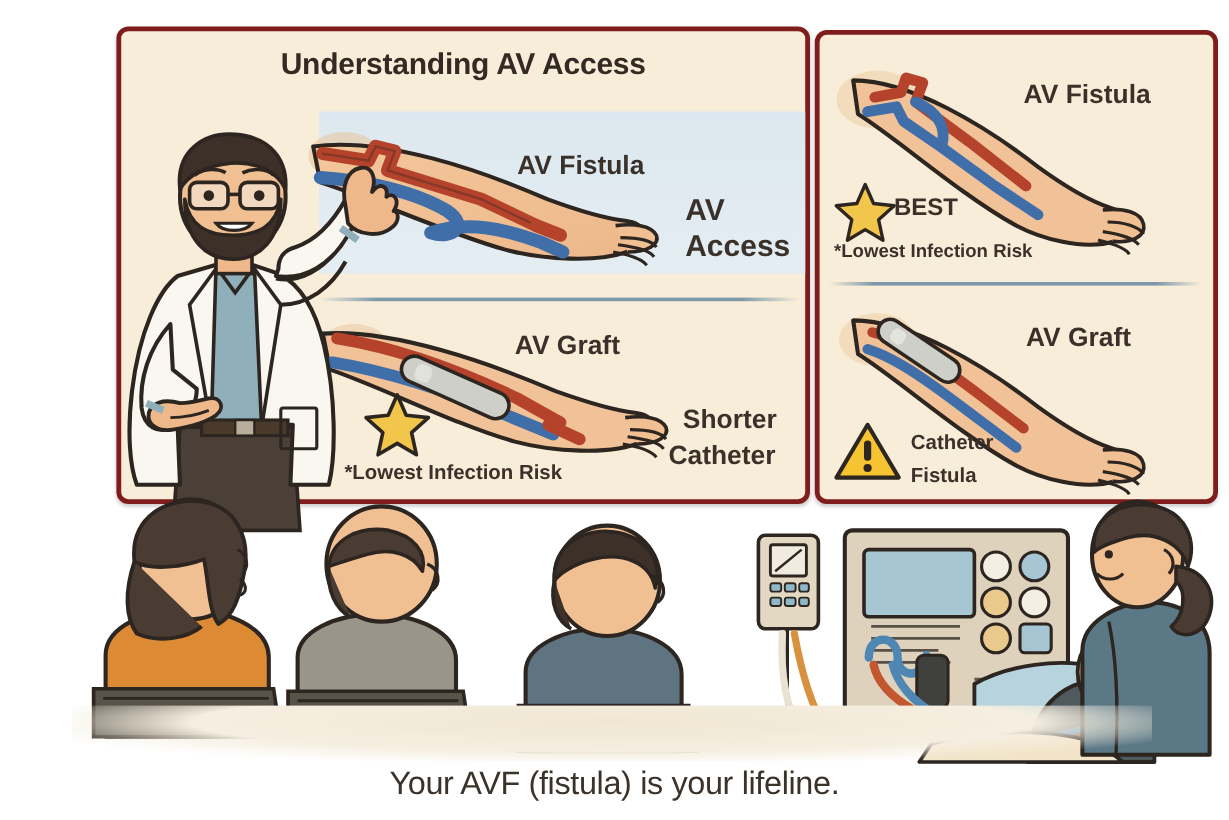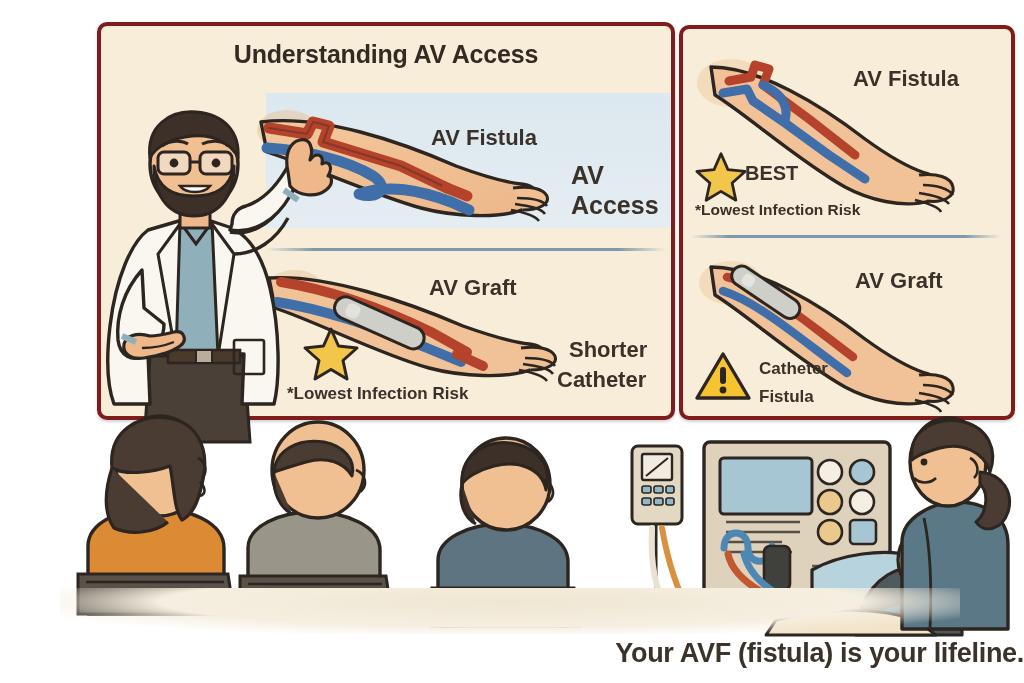--- a/index.html
+++ b/index.html
@@ -39,22 +39,22 @@
   .lbl{position:absolute;font-weight:bold;color:#3a322a;line-height:1.05;}
   .lbl-20{font-size:25px;}
   .lbl-22{font-size:22px;text-align:right;}
   .note{position:absolute;font-size:17px;font-weight:bold;color:#3a322a;text-align:right;}
   .note-sm{font-size:15.5px;}
 
   
   .star{position:absolute;}
   
   #caption{
-    position:absolute;left:0;right:0;bottom:14px;text-align:right;
-    font-size:27px;font-weight:bold;color:#3b332a;letter-spacing:-.3px;
+    position:absolute;left:0;right:0;bottom:14px;text-align:center;
+    font-size:27px;font-weight:normal;color:#3b332a;letter-spacing:-.3px;
   }
   
   #floor{position:absolute;left:60px;top:588px;width:900px;height:46px;
     background:radial-gradient(ellipse at 50% 30%,#efe6d2 0%,#f6efe1 55%,rgba(255,255,255,0) 80%);}
   svg{display:block;overflow:visible;}
 </style>
 </head>
 <body>
 
 <div id="scene">

